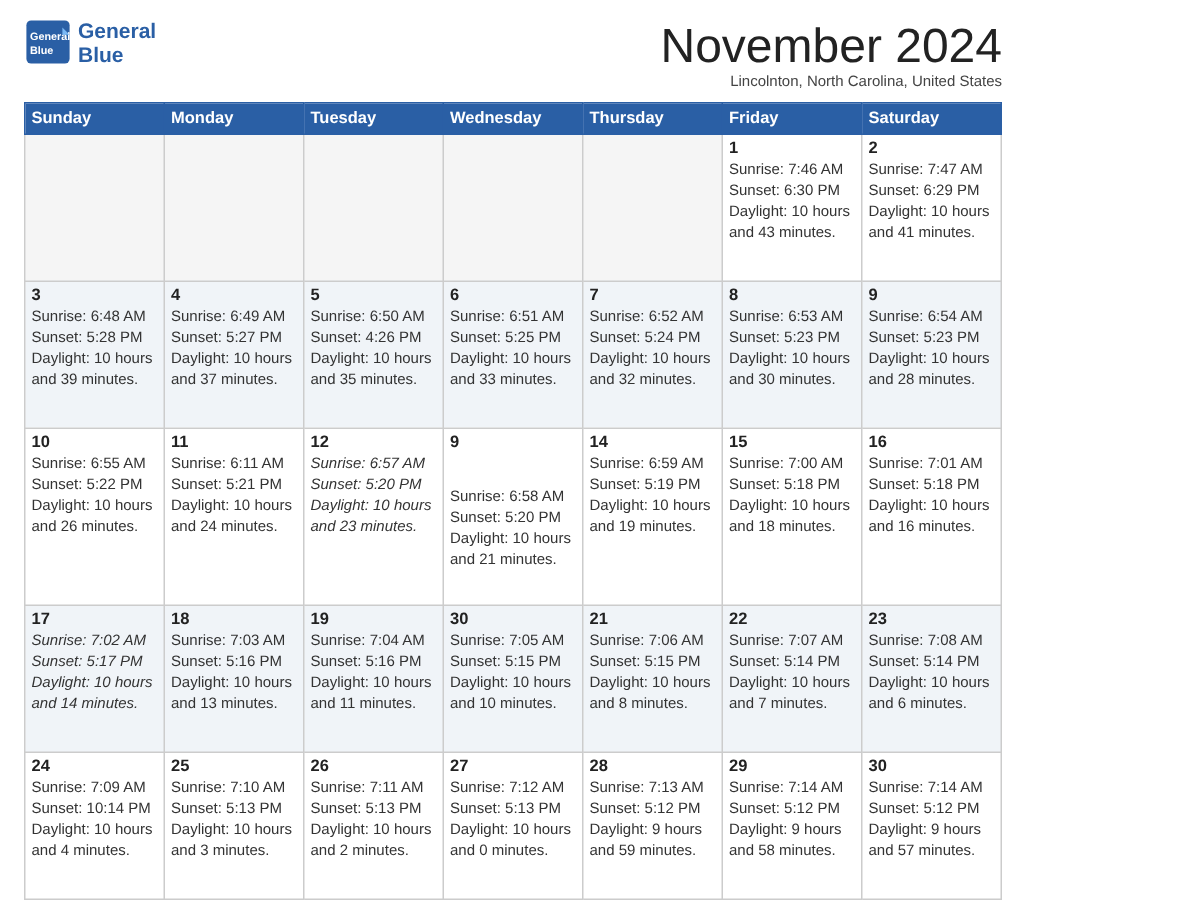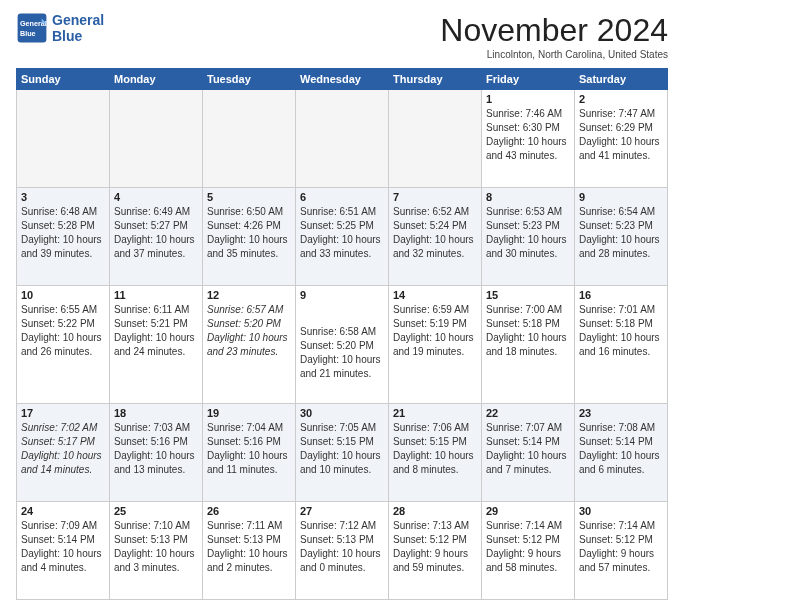--- a/index.html
+++ b/index.html
@@ -294,21 +294,21 @@
             <div class="day-info" style="white-space: pre-line;">Sunrise: 7:08 AM
 Sunset: 5:14 PM
 Daylight: 10 hours
 and 6 minutes.</div>
           </td>
         </tr>
         <tr>
           <td>
             <span class="day-num">24</span>
             <div class="day-info" style="white-space: pre-line;">Sunrise: 7:09 AM
-Sunset: 5:14 PM
+Sunset: 10:14 PM
 Daylight: 10 hours
 and 4 minutes.</div>
           </td>
           <td>
             <span class="day-num">25</span>
             <div class="day-info" style="white-space: pre-line;">Sunrise: 7:10 AM
 Sunset: 5:13 PM
 Daylight: 10 hours
 and 3 minutes.</div>
           </td>

